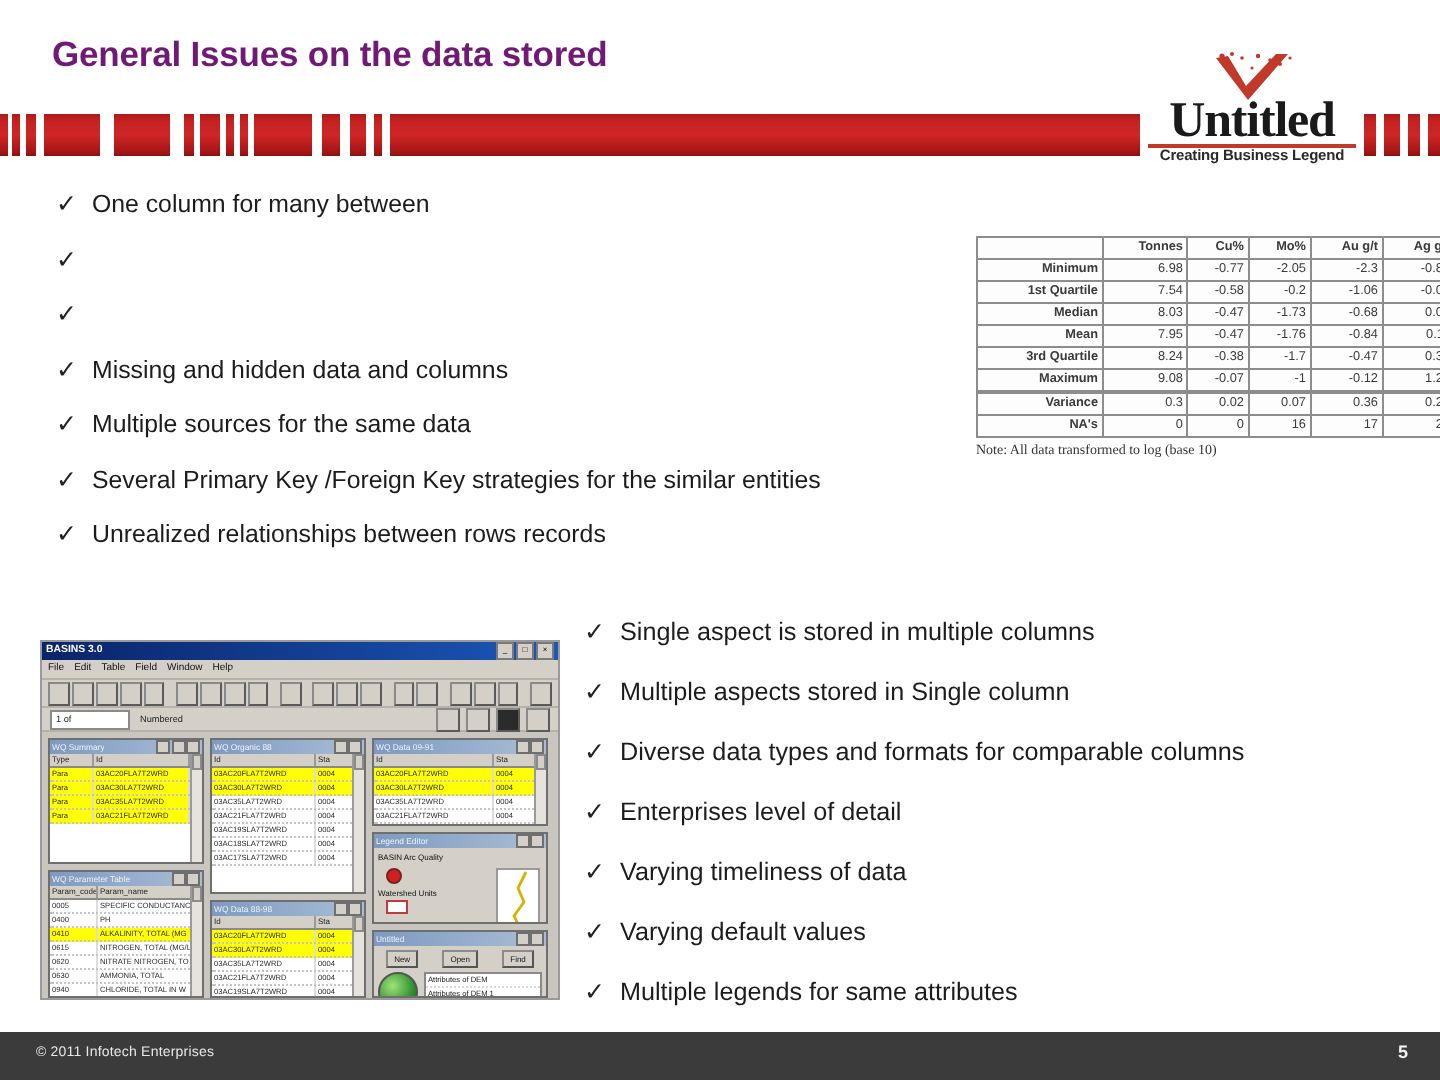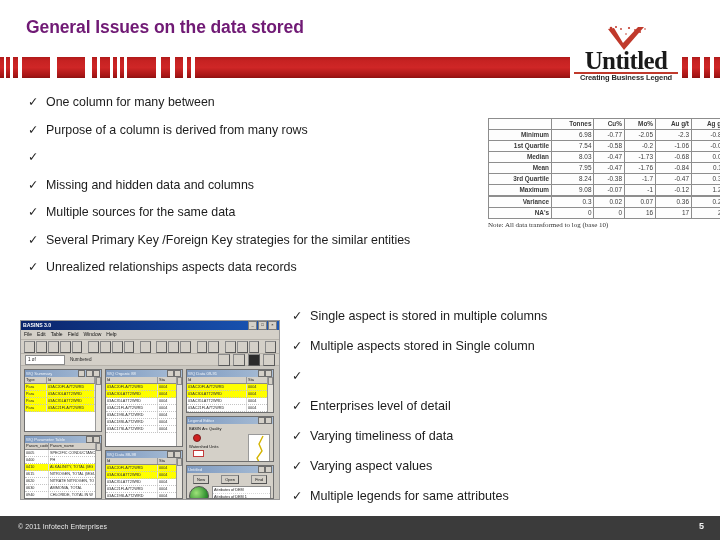--- a/index.html
+++ b/index.html
@@ -429,40 +429,39 @@
   <div class="logo-tag">Creating Business Legend</div>
 </div>
 
 <div class="bullets left" id="left-bullets">
     <div class="bullet-row">
       <span class="bullet-mark">✓</span>
       <span class="bullet-text">One column for many between</span>
     </div>
     <div class="bullet-row">
       <span class="bullet-mark">✓</span>
-      <span class="bullet-text">Purpose of a column is derived from many rows</span>
     </div>
     <div class="bullet-row">
       <span class="bullet-mark">✓</span>
     </div>
     <div class="bullet-row">
       <span class="bullet-mark">✓</span>
       <span class="bullet-text">Missing and hidden data and columns</span>
     </div>
     <div class="bullet-row">
       <span class="bullet-mark">✓</span>
       <span class="bullet-text">Multiple sources for the same data</span>
     </div>
     <div class="bullet-row">
       <span class="bullet-mark">✓</span>
       <span class="bullet-text">Several Primary Key /Foreign Key strategies for the similar entities</span>
     </div>
     <div class="bullet-row">
       <span class="bullet-mark">✓</span>
-      <span class="bullet-text">Unrealized relationships aspects data records</span>
+      <span class="bullet-text">Unrealized relationships between rows records</span>
     </div>
   </div>
 
 <div class="stats-wrap">
   <table class="stats">
     <thead>
       <tr id="stats-head">
           <th class="corner" style="width: 58px;"></th>
           <th>Tonnes</th>
           <th>Cu%</th>
@@ -849,32 +848,33 @@
     <div class="bullet-row">
       <span class="bullet-mark">✓</span>
       <span class="bullet-text">Single  aspect is stored in multiple columns</span>
     </div>
     <div class="bullet-row">
       <span class="bullet-mark">✓</span>
       <span class="bullet-text">Multiple aspects stored in Single column</span>
     </div>
     <div class="bullet-row">
       <span class="bullet-mark">✓</span>
+      <span class="bullet-text">Diverse data types and formats for comparable columns</span>
     </div>
     <div class="bullet-row">
       <span class="bullet-mark">✓</span>
       <span class="bullet-text">Enterprises level of detail</span>
     </div>
     <div class="bullet-row">
       <span class="bullet-mark">✓</span>
       <span class="bullet-text">Varying timeliness of data</span>
     </div>
     <div class="bullet-row">
       <span class="bullet-mark">✓</span>
-      <span class="bullet-text">Varying aspect values</span>
+      <span class="bullet-text">Varying default values</span>
     </div>
     <div class="bullet-row">
       <span class="bullet-mark">✓</span>
       <span class="bullet-text">Multiple legends for same attributes</span>
     </div>
   </div>
 
 <div class="footer">
   <div class="footer-left">© 2011 Infotech Enterprises</div>
   <div class="footer-page">5</div>

